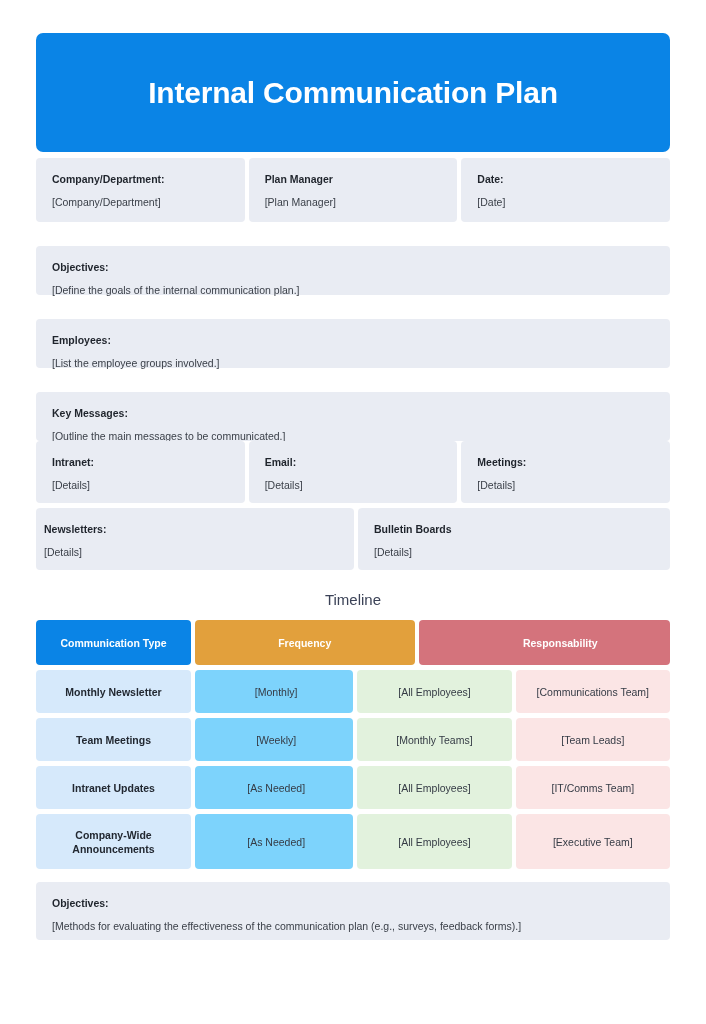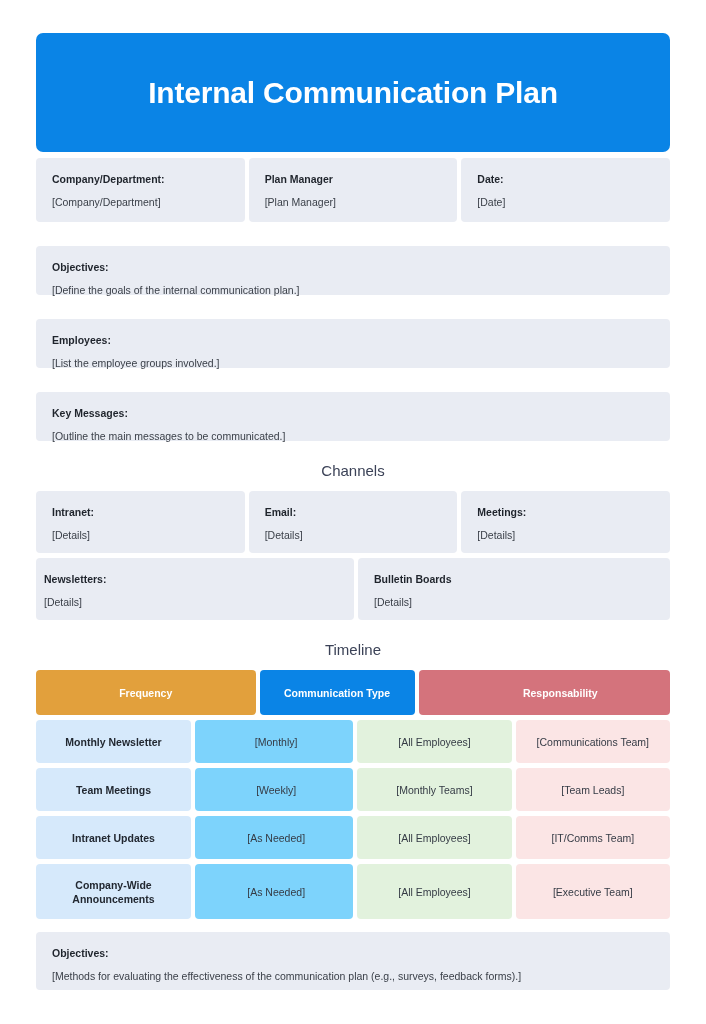--- a/index.html
+++ b/index.html
@@ -173,21 +173,20 @@
   <div class="card wide-card">
     <div class="card-label">Employees:</div>
     <div class="card-value">[List the employee groups involved.]</div>
   </div>
 
   <div class="card wide-card">
     <div class="card-label">Key Messages:</div>
     <div class="card-value">[Outline the main messages to be communicated.]</div>
   </div>
 
-  <div class="section-heading">Channels</div>
 
   <div class="row channels-row">
     <div class="card col-1">
       <div class="card-label">Intranet:</div>
       <div class="card-value">[Details]</div>
     </div>
     <div class="card col-1">
       <div class="card-label">Email:</div>
       <div class="card-value">[Details]</div>
     </div>
@@ -206,22 +205,22 @@
       <div class="card-label">Bulletin Boards</div>
       <div class="card-value">[Details]</div>
     </div>
   </div>
 
   <div class="section-heading">Timeline</div>
 
   <div class="table">
 
     <div class="trow">
+      <div class="cell th th-1 c1">Communication Type</div>
       <div class="cell th th-2 c2">Frequency</div>
-      <div class="cell th th-1 c1">Communication Type</div>
       <div class="cell th th-4 c4">Responsability</div>
     </div>
 
     <div class="trow">
       <div class="cell td td-1 c1">Monthly Newsletter</div>
       <div class="cell td td-2 c2">[Monthly]</div>
       <div class="cell td td-3 c3">[All Employees]</div>
       <div class="cell td td-4 c4">[Communications Team]</div>
     </div>
 

